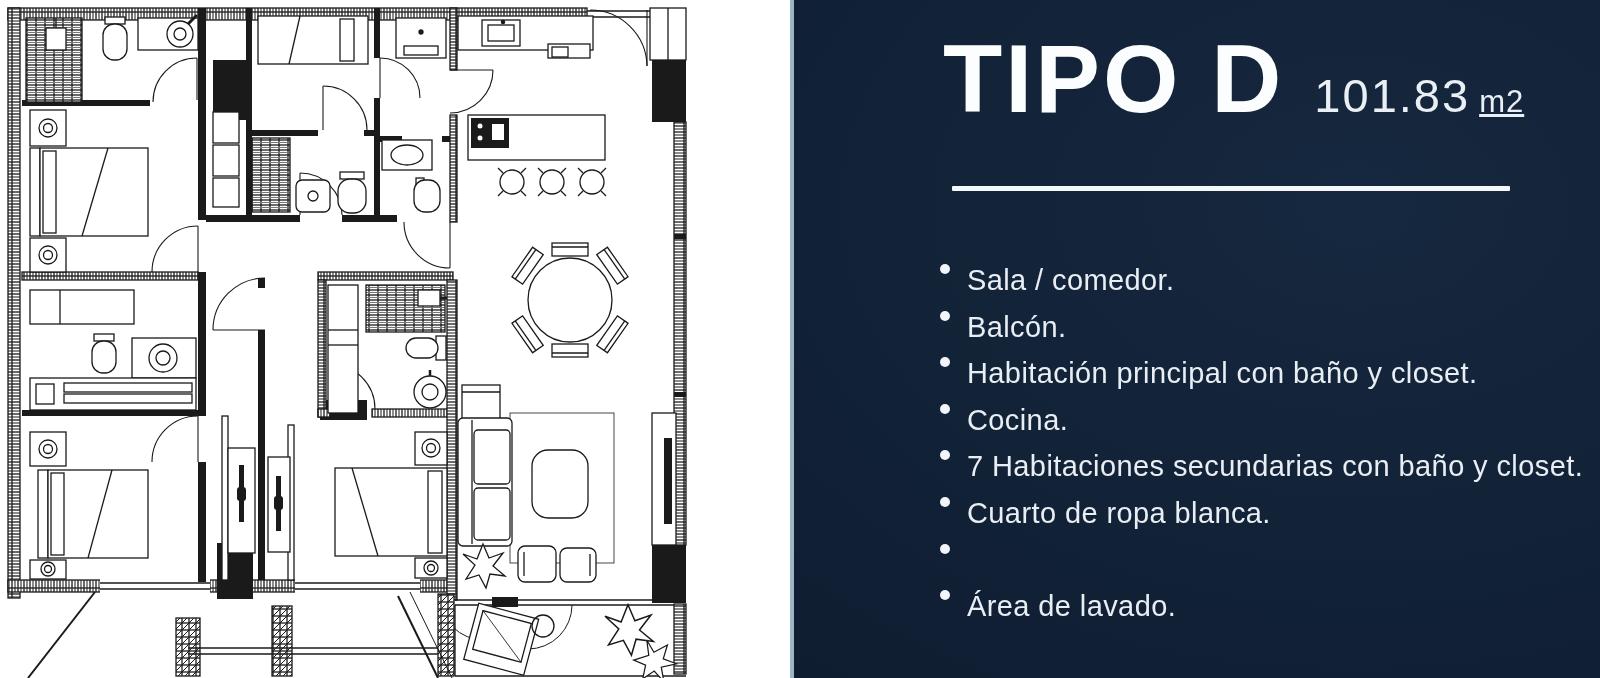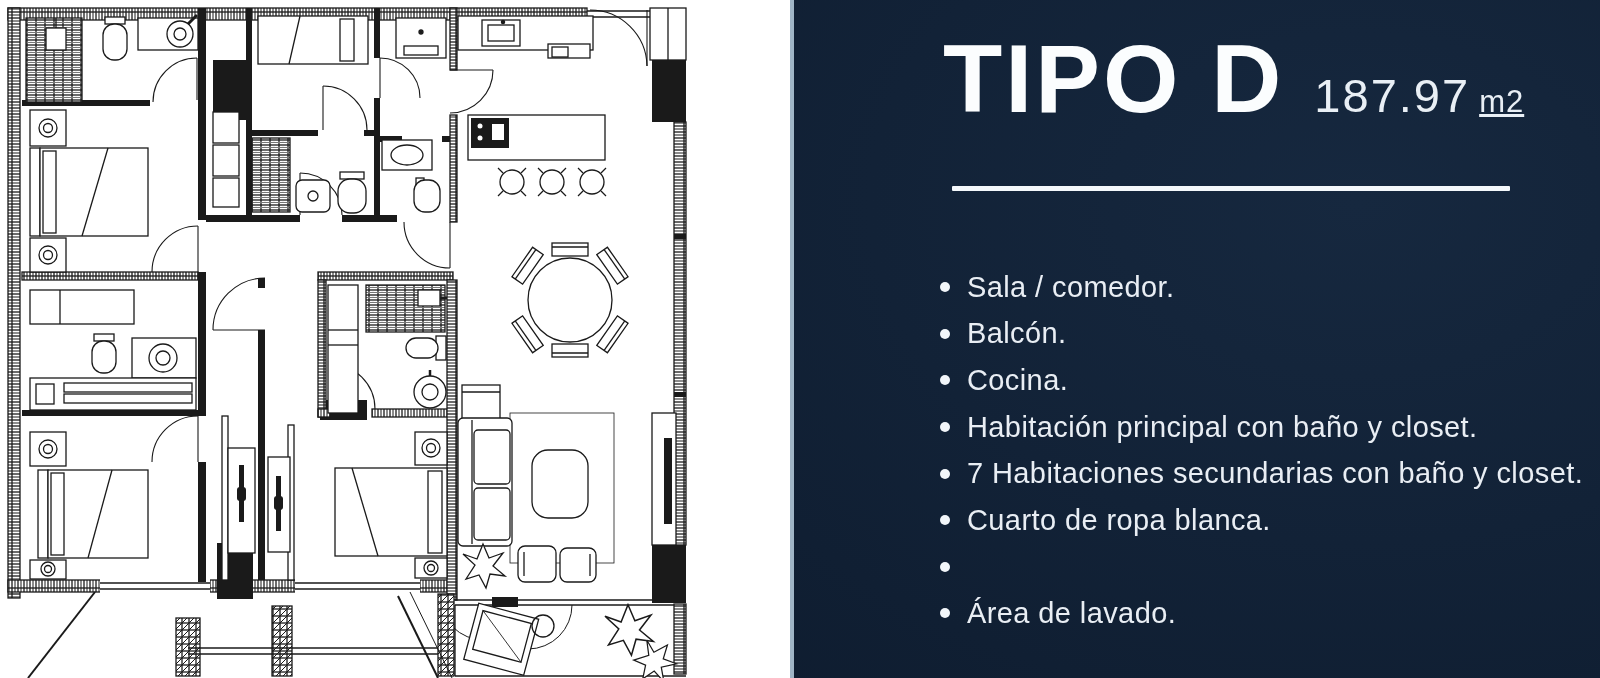--- a/index.html
+++ b/index.html
@@ -13,21 +13,21 @@
   .panel{position:absolute;left:790px;top:0;width:810px;height:678px;
     background:radial-gradient(120% 100% at 70% 30%, var(--bg) 0%, var(--bg-dark) 100%);
     color:var(--text);}
   .panel-edge{position:absolute;left:0;top:0;width:4px;height:678px;background:var(--edge);opacity:.85;}
   .title-row{position:absolute;left:153px;top:30px;display:flex;align-items:baseline;white-space:nowrap;}
   .title{font-size:97px;font-weight:bold;letter-spacing:3px;line-height:1.0;color:#fbfdfe;}
   .area{margin-left:30px;font-size:47px;font-weight:normal;letter-spacing:2px;color:#e9eff5;}
   .area-unit{font-size:31px;margin-left:9px;letter-spacing:1px;text-decoration:underline;}
   .divider{position:absolute;left:162px;top:186px;width:558px;height:5px;background:var(--divider);border-radius:1px;}
   .features{position:absolute;left:150px;top:264px;list-style:none;}
-  .features li{height:46.6px;display:flex;align-items:center;}
+  .features li{height:46.6px;display:flex;align-items:flex-start;}
   .bullet{width:10px;height:10px;border-radius:50%;background:#f2f6fa;flex:0 0 auto;}
   .feature-text{margin-left:17px;font-size:29px;letter-spacing:.4px;color:#e9eef4;}
   svg{display:block;}
 </style>
 </head>
 <body>
 
 <div class="stage">
 
   <div class="plan-area">
@@ -356,41 +356,41 @@
       <line x1="410" y1="592" x2="452" y2="678" stroke-width="1"></line>
     </g>
   </svg>
   </div>
 
   <div class="panel">
     <div class="panel-edge"></div>
 
     <div class="title-row">
       <div class="title">TIPO D</div>
-      <div class="area"><span>187.97</span><span class="area-unit">m2</span></div>
+      <div class="area"><span>101.83</span><span class="area-unit">m2</span></div>
     </div>
 
     <div class="divider"></div>
 
     <ul class="features">
       <li>
           <span class="bullet"></span>
           <span class="feature-text">Sala / comedor.</span>
         </li>
       <li>
           <span class="bullet"></span>
           <span class="feature-text">Balcón.</span>
         </li>
       <li>
           <span class="bullet"></span>
+          <span class="feature-text">Habitación principal con baño y closet.</span>
+        </li>
+      <li>
+          <span class="bullet"></span>
           <span class="feature-text">Cocina.</span>
-        </li>
-      <li>
-          <span class="bullet"></span>
-          <span class="feature-text">Habitación principal con baño y closet.</span>
         </li>
       <li>
           <span class="bullet"></span>
           <span class="feature-text">7 Habitaciones secundarias con baño y closet.</span>
         </li>
       <li>
           <span class="bullet"></span>
           <span class="feature-text">Cuarto de ropa blanca.</span>
         </li>
       <li>

